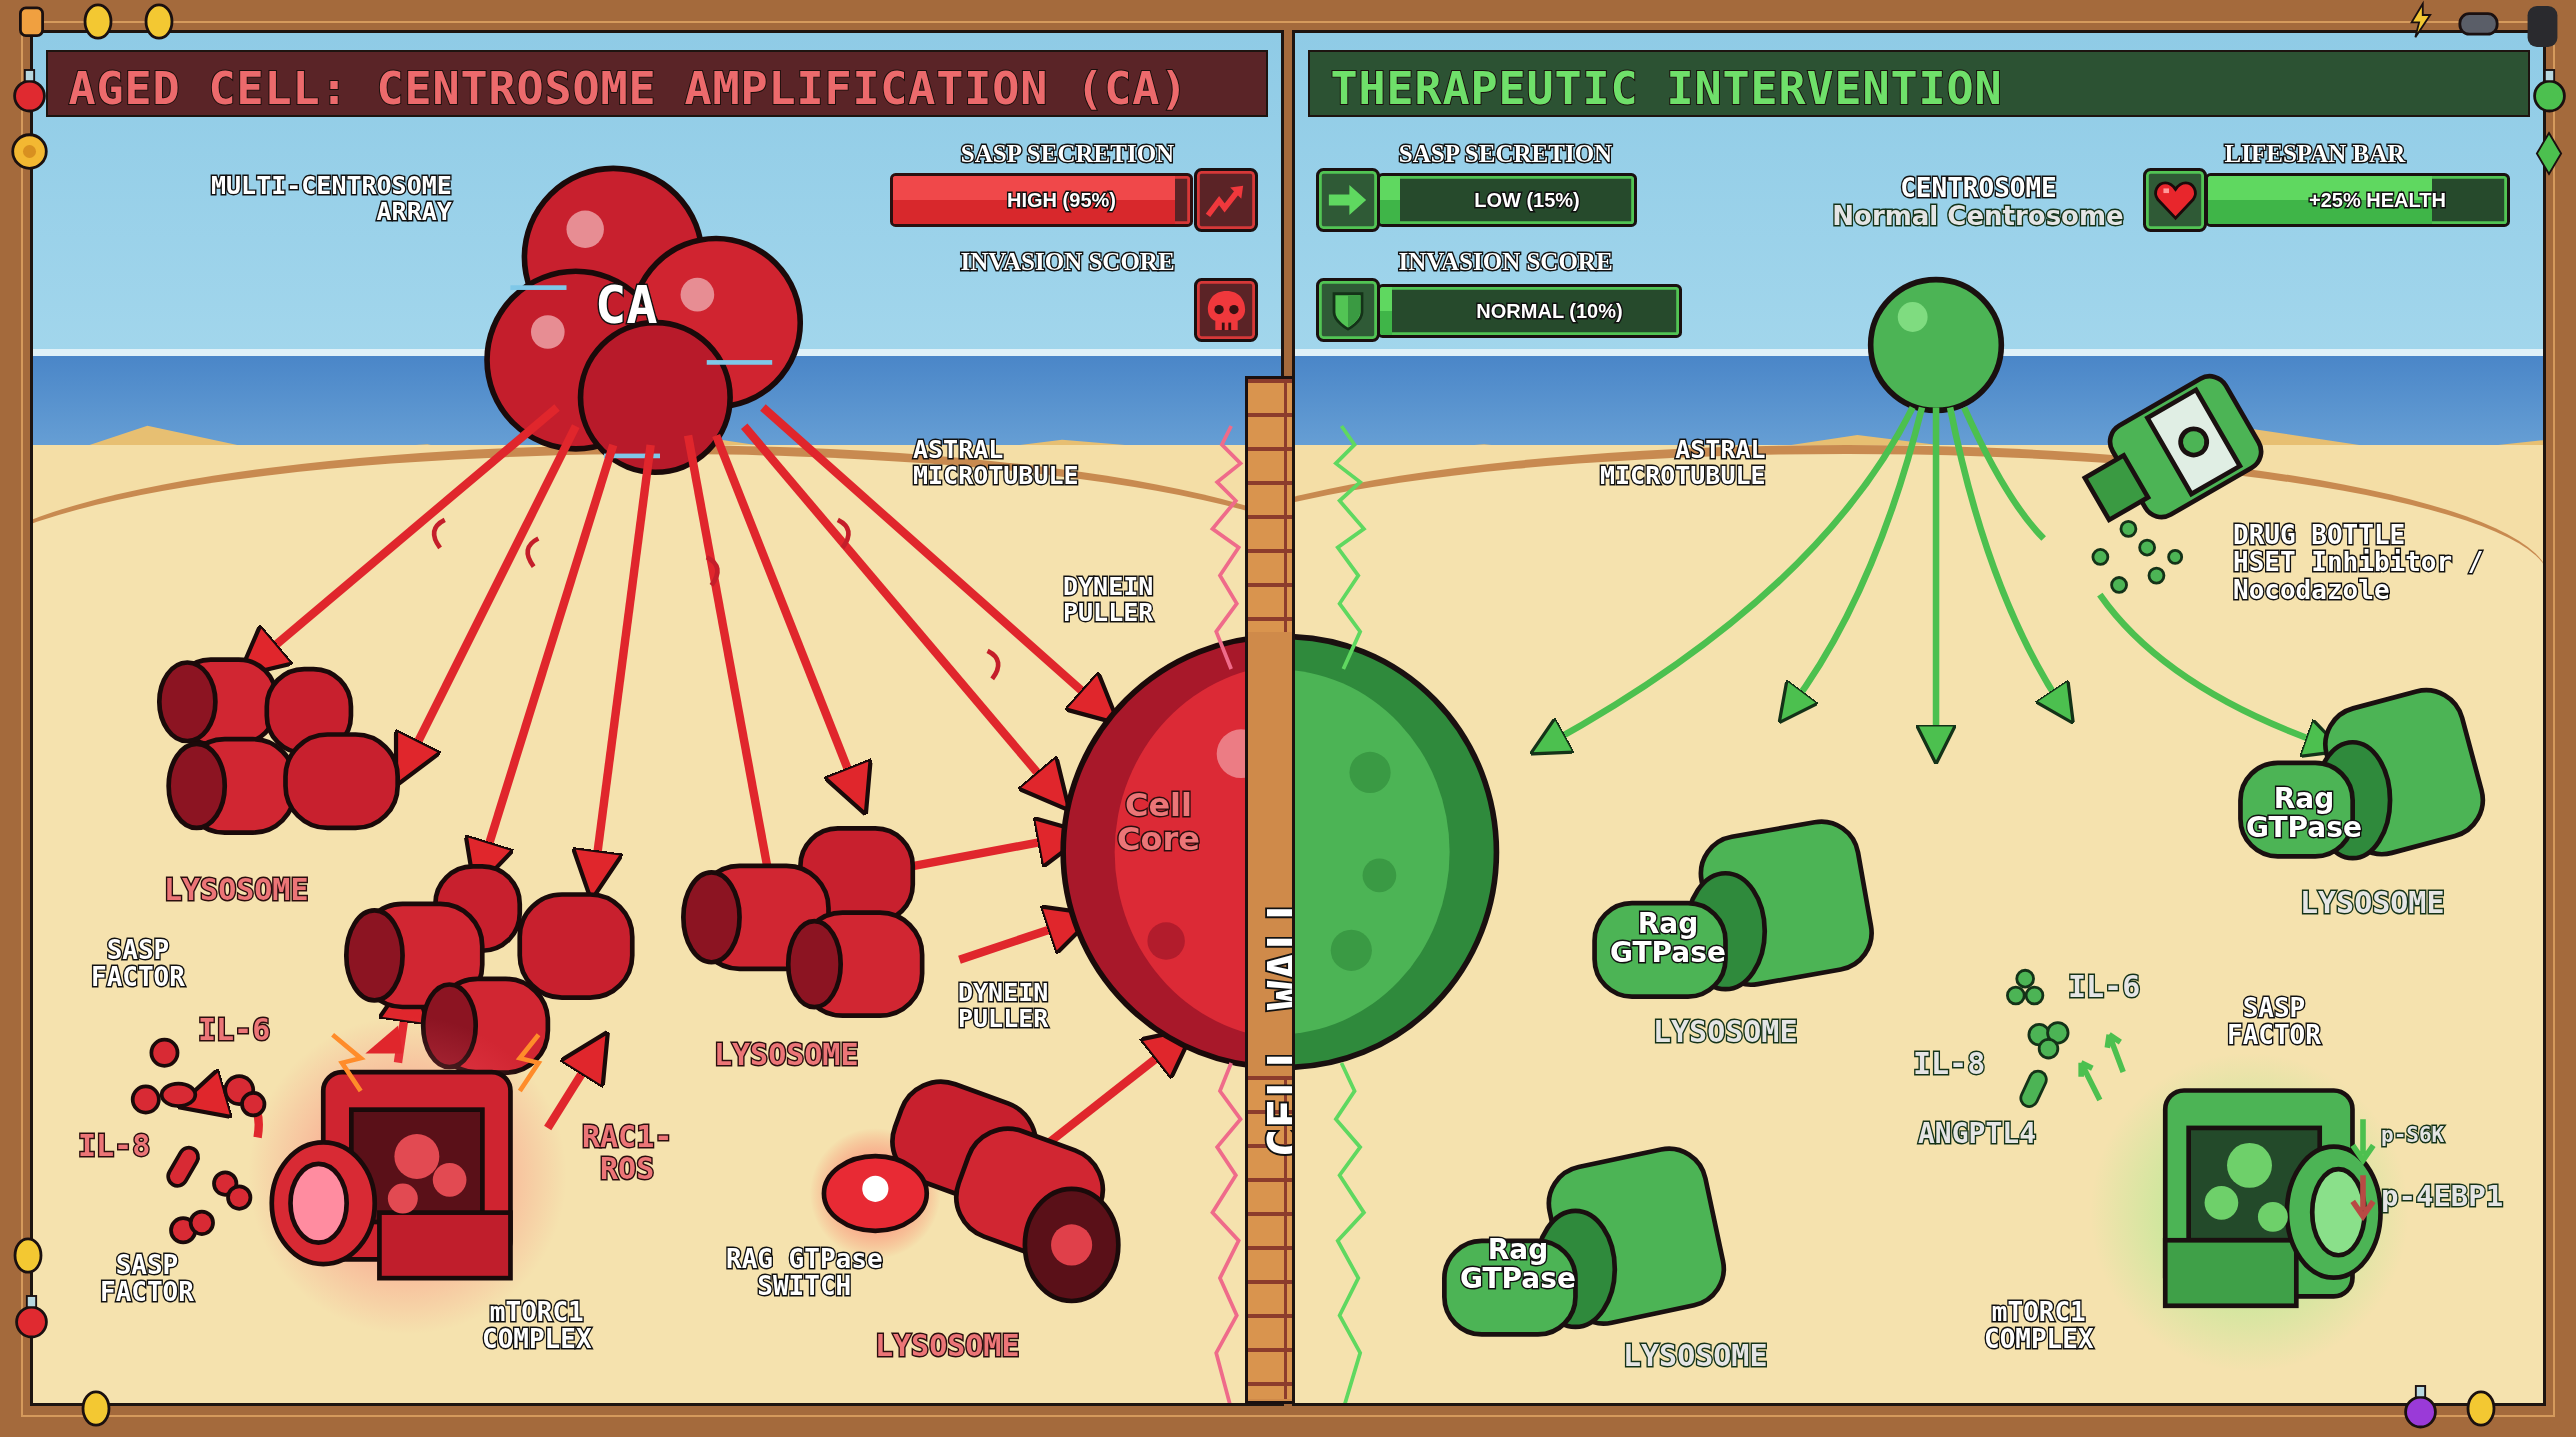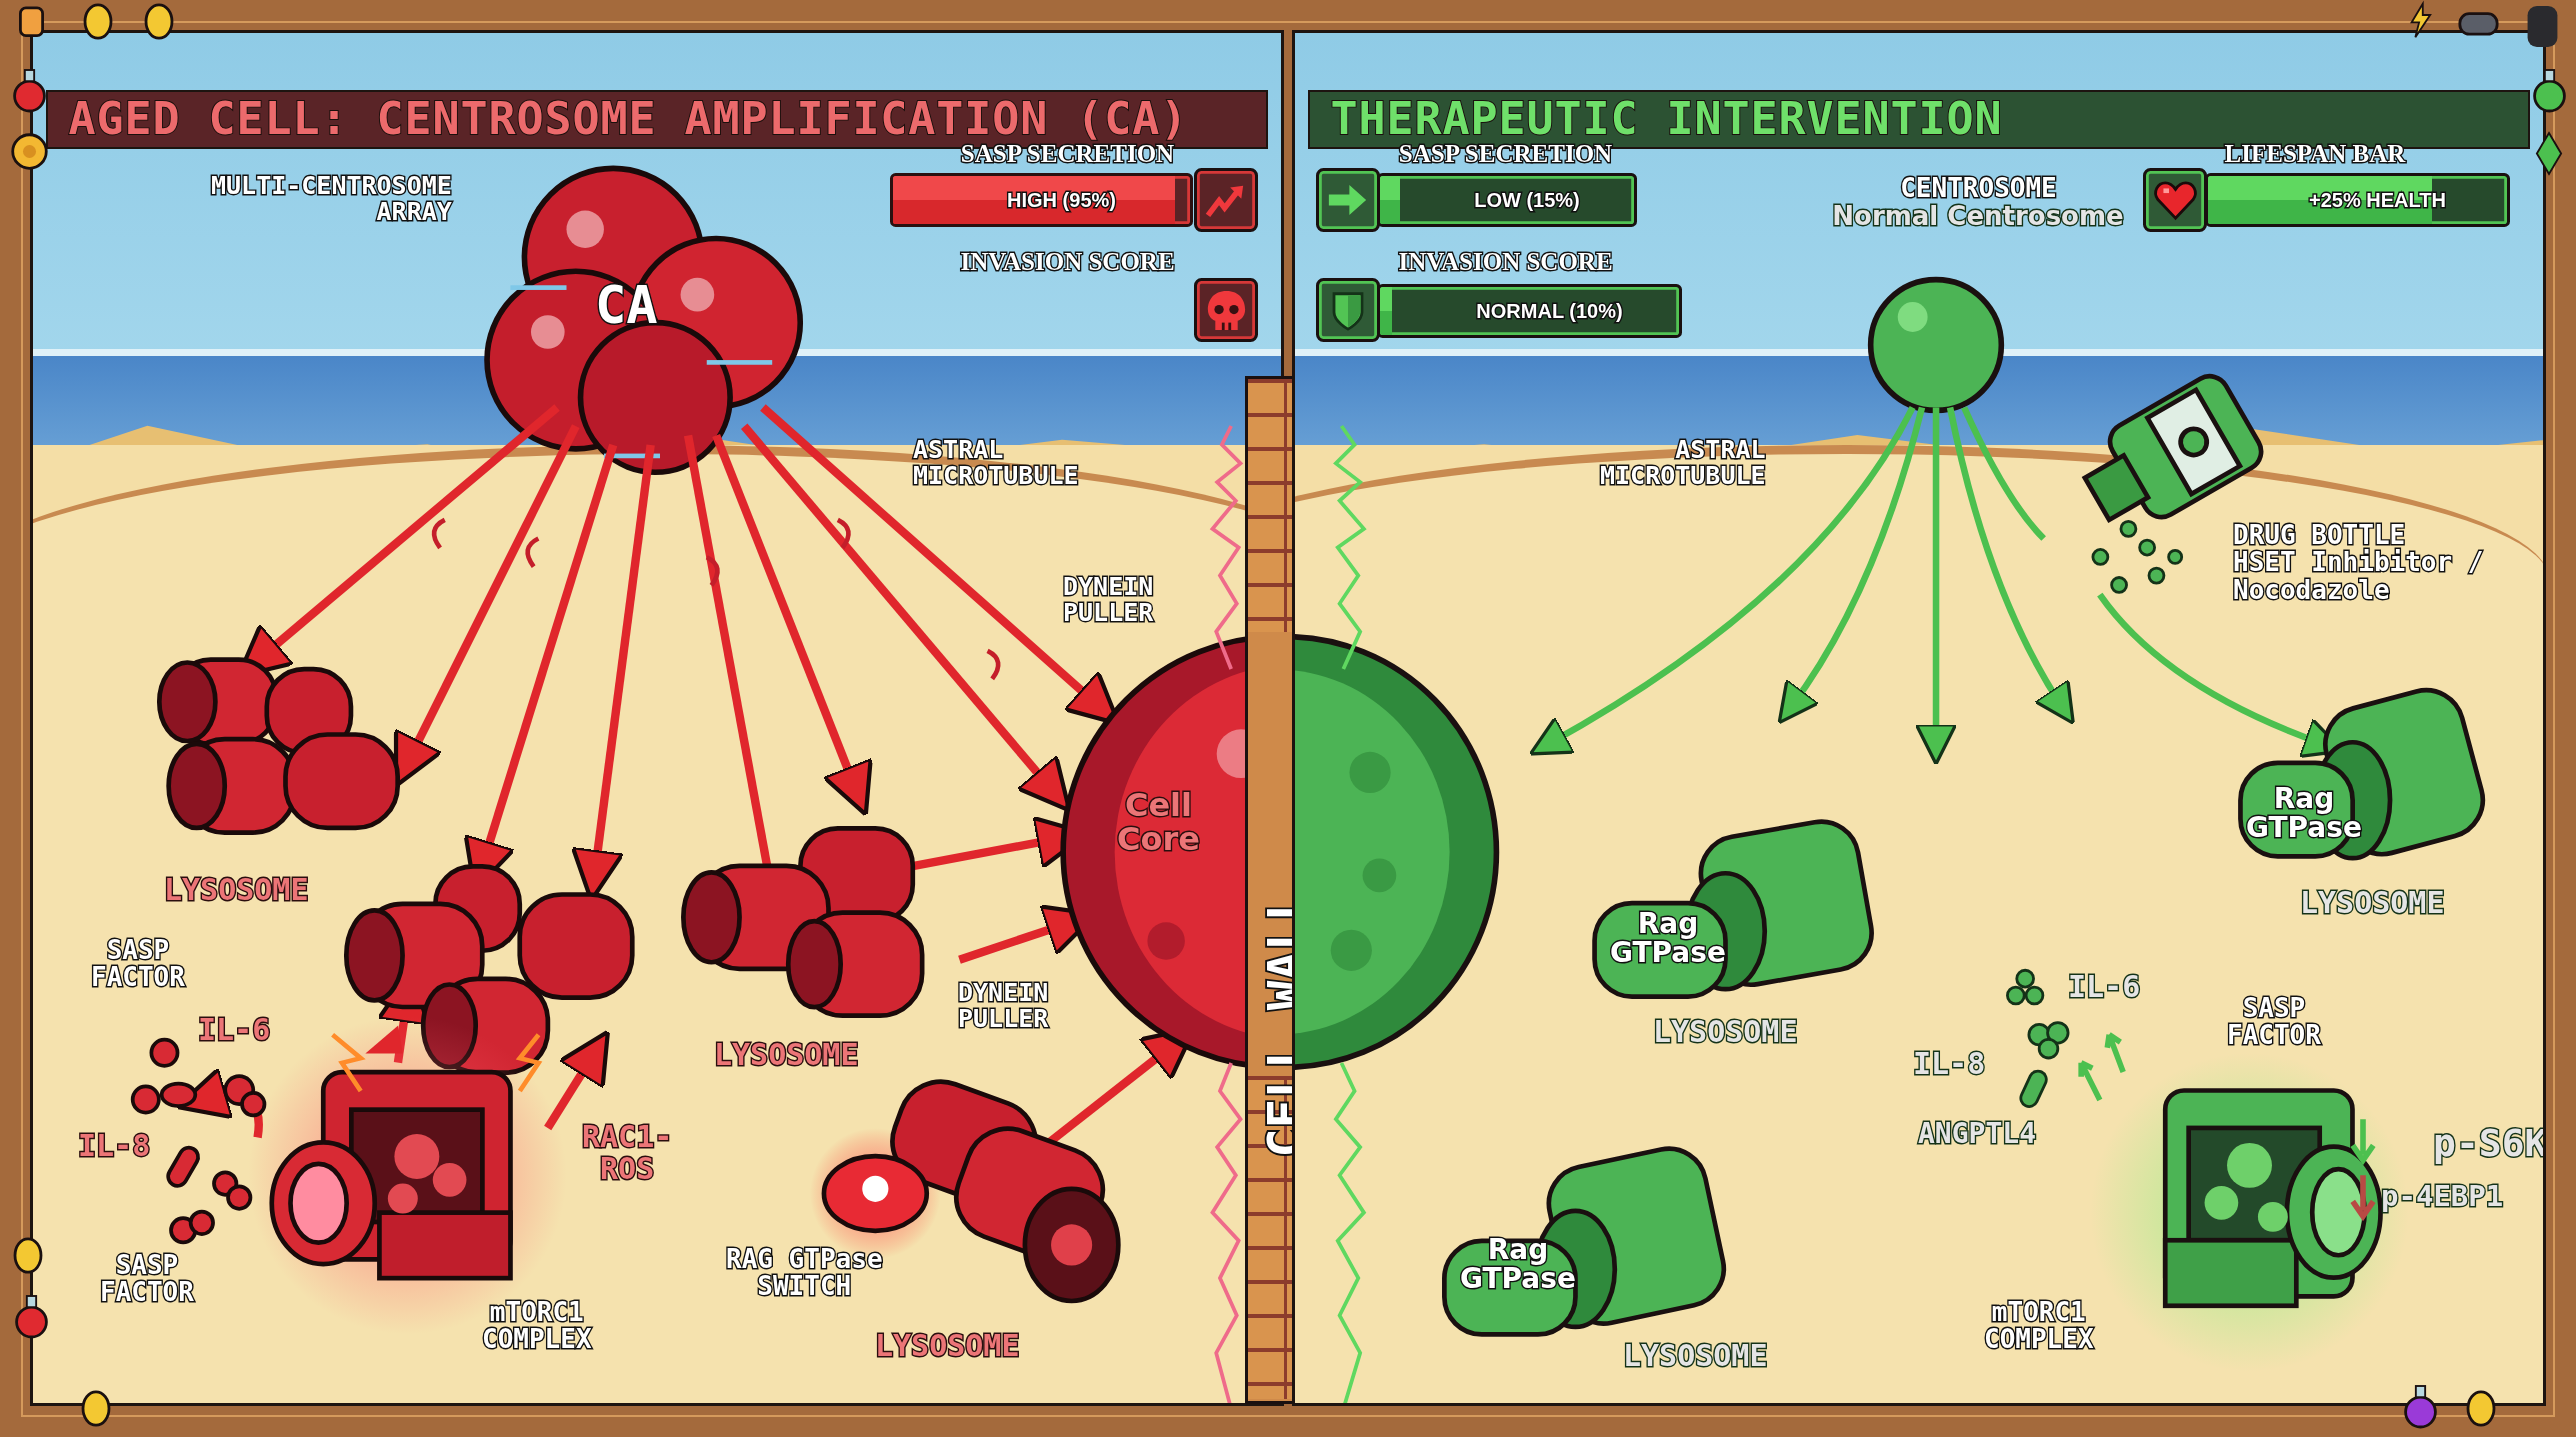--- a/index.html
+++ b/index.html
@@ -13,21 +13,21 @@
   .panel.left { left: 30px; width: 1254px; }
   .panel.right { left: 1292px; width: 1254px; }
 
   .sky { position: absolute; left: 0; top: 0; width: 100%; height: 323px; background: linear-gradient(#8fcbe6, #a2d6ec); }
   .sea { position: absolute; left: 0; top: 323px; width: 100%; height: 103px; background: linear-gradient(#4a86c8, #6aa2d6); }
   .sea-foam { position: absolute; left: 0; top: 316px; width: 100%; height: 9.4px; background: #dff1f8; }
   .dunes { position: absolute; left: 0; top: 374px; width: 100%; height: 112px; }
   .sand { position: absolute; left: 0; top: 412px; width: 100%; height: 1030px; background: #f4dea6; }
   .cell-membrane { position: absolute; left: -75px; top: 412px; width: 1404px; height: 1123px; border-top: 9.4px solid #c88a50; border-radius: 50% 50% 0 0 / 12% 12% 0 0; background: #f5e2ae; }
 
-  .title-bar { position: absolute; top: 17px; left: 13px; right: 13px; height: 59px; border: 2.8px solid #1d1410; display: flex; align-items: flex-start; padding-left: 20.6px; margin-top: 40px; }
+  .title-bar { position: absolute; top: 17px; left: 13px; right: 13px; height: 67px; border: 2.8px solid #1d1410; display: flex; align-items: flex-end; padding-left: 20.6px; }
   .left .title-bar { background: #5a2427; }
   .right .title-bar { background: #2c5233; }
   .title-text { font-family: "DejaVu Sans Mono", monospace; font-weight: bold; font-size: 45px; letter-spacing: 0.9px; -webkit-text-stroke: 1.9px #1a0f0c; paint-order: stroke fill; }
   .left .title-text { color: #ec6a6c; }
   .right .title-text { color: #6fe06a; }
 
   .stat-label { position: absolute; font-family: Liberation Serif, serif; font-weight: bold; font-size: 25px; color: #fff; -webkit-text-stroke: 2.8px #111; paint-order: stroke fill; letter-spacing: 0px; white-space: nowrap; text-align: center; }
   .bar { position: absolute; height: 54px; border: 3.7px solid #1a1010; border-radius: 5.6px; overflow: hidden; }
   .bar-fill { position: absolute; left: 0; top: 0; bottom: 0; }
   .bar-text { position: absolute; left: 0; right: 0; top: 0; bottom: 0; display: flex; align-items: center; justify-content: center; font-family: Liberation Sans, sans-serif; font-weight: bold; font-size: 20px; color: #fff; -webkit-text-stroke: 2.8px #111; paint-order: stroke fill; padding-left: 40px; }
@@ -458,21 +458,21 @@
       <circle cx="150" cy="160" r="18" fill="#6ed06a"></circle>
       <circle cx="205" cy="175" r="16" fill="#6ed06a"></circle>
   </svg>
   <div class="lbl white" style="left:689px; top:1266px; white-space:pre; font-size:26px;">mTORC1
 COMPLEX</div>
 
   <svg class="sprite" style="left:1054px; top:1086px;" width="28" height="103" viewBox="0 0 30 110">
     <path d="M15,0 L15,38 M4,28 L15,44 L26,28" stroke="#4cc04f" stroke-width="6" fill="none"></path>
     <path d="M15,60 L15,98 M4,88 L15,104 L26,88" stroke="#b84a44" stroke-width="6" fill="none"></path>
   </svg>
-  <div class="lbl green" style="left: 1138px; top: 1091px; font-size: 38px; white-space: pre;">p-S6K</div>
+  <div class="lbl green" style="left: 1086px; top: 1091px; font-size: 21px; white-space: pre;">p-S6K</div>
   <div class="lbl green" style="left: 1086px; top: 1148px; font-size: 29px; white-space: pre;">p-4EBP1</div>
 
   <svg class="sprite" style="left:37px; top:393px;" width="47" height="243" viewBox="0 0 50 260">
     <path d="M10,0 L24,20 L4,40 L30,60 L8,80 L34,110 L6,130 L28,160 L8,190 L30,220 L12,260" stroke="#5fd860" stroke-width="4" fill="none"></path>
   </svg>
   <svg class="sprite" style="left:37px; top:1030px;" width="47" height="346" viewBox="0 0 50 370">
     <path d="M10,0 L24,30 L4,60 L30,90 L8,120 L34,160 L6,190 L28,230 L8,270 L30,310 L12,370" stroke="#5fd860" stroke-width="4" fill="none"></path>
   </svg>
 </div>
 

